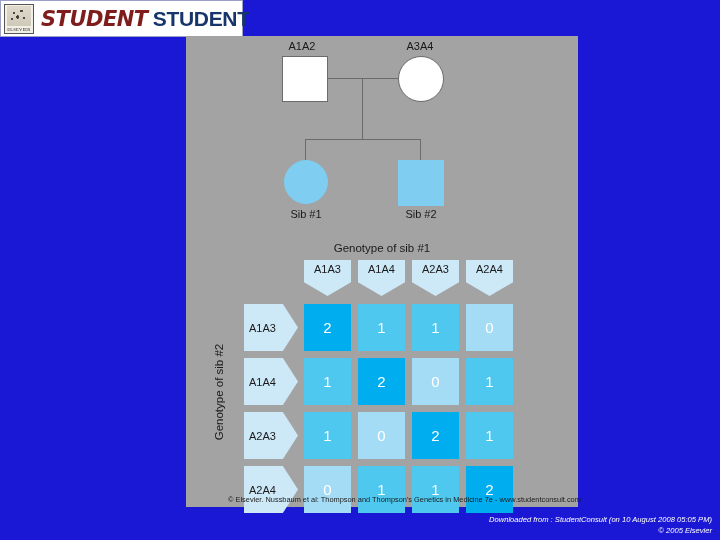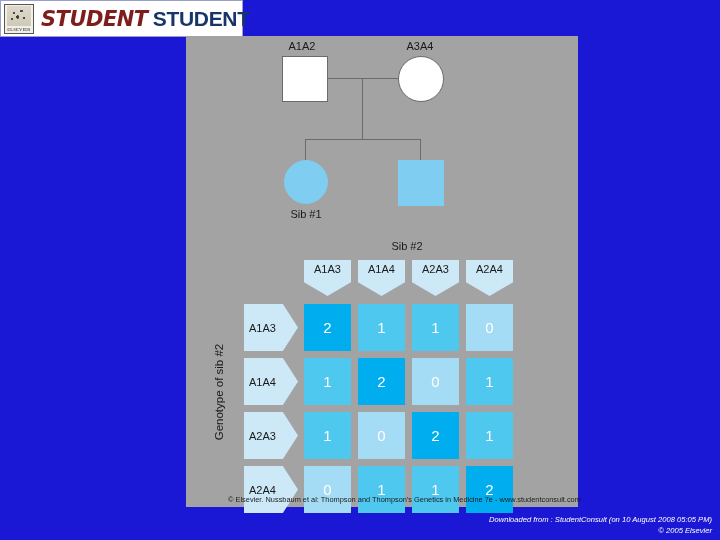--- a/index.html
+++ b/index.html
@@ -126,24 +126,25 @@
     <div class="ped-line" style="left:142px;top:42px;width:70px;height:1.3px;"></div>
     <div class="ped-line" style="left:176px;top:42px;width:1.3px;height:62px;"></div>
     <div class="ped-line" style="left:119px;top:103px;width:116px;height:1.3px;"></div>
     <div class="ped-line" style="left:119px;top:103px;width:1.3px;height:22px;"></div>
     <div class="ped-line" style="left:234px;top:103px;width:1.3px;height:22px;"></div>
 
     <div class="ped-circle" style="left:98px;top:124px;width:44px;height:44px;background:#7FCDF0;border-color:#7FCDF0;"></div>
     <div class="ped-square" style="left:212px;top:124px;width:46px;height:46px;background:#7FCDF0;border-color:#7FCDF0;"></div>
 
     <div class="ped-label" style="left:90px;top:172px;width:60px;">Sib #1</div>
-    <div class="ped-label" style="left:191px;top:172px;width:60px;margin-top:32px;">Sib #2</div>
+    <div class="ped-label" style="left:205px;top:172px;width:60px;">Sib #2</div>
   </div>
 
   <div id="matrix-block">
+    <div id="col-axis-title">Genotype of sib #1</div>
     <div id="row-axis-title">Genotype of sib #2</div>
 
     <div id="col-headers">
       <div class="col-head">A1A3</div>
       <div class="col-head">A1A4</div>
       <div class="col-head">A2A3</div>
       <div class="col-head">A2A4</div>
     </div>
 
     <div id="row-headers">

